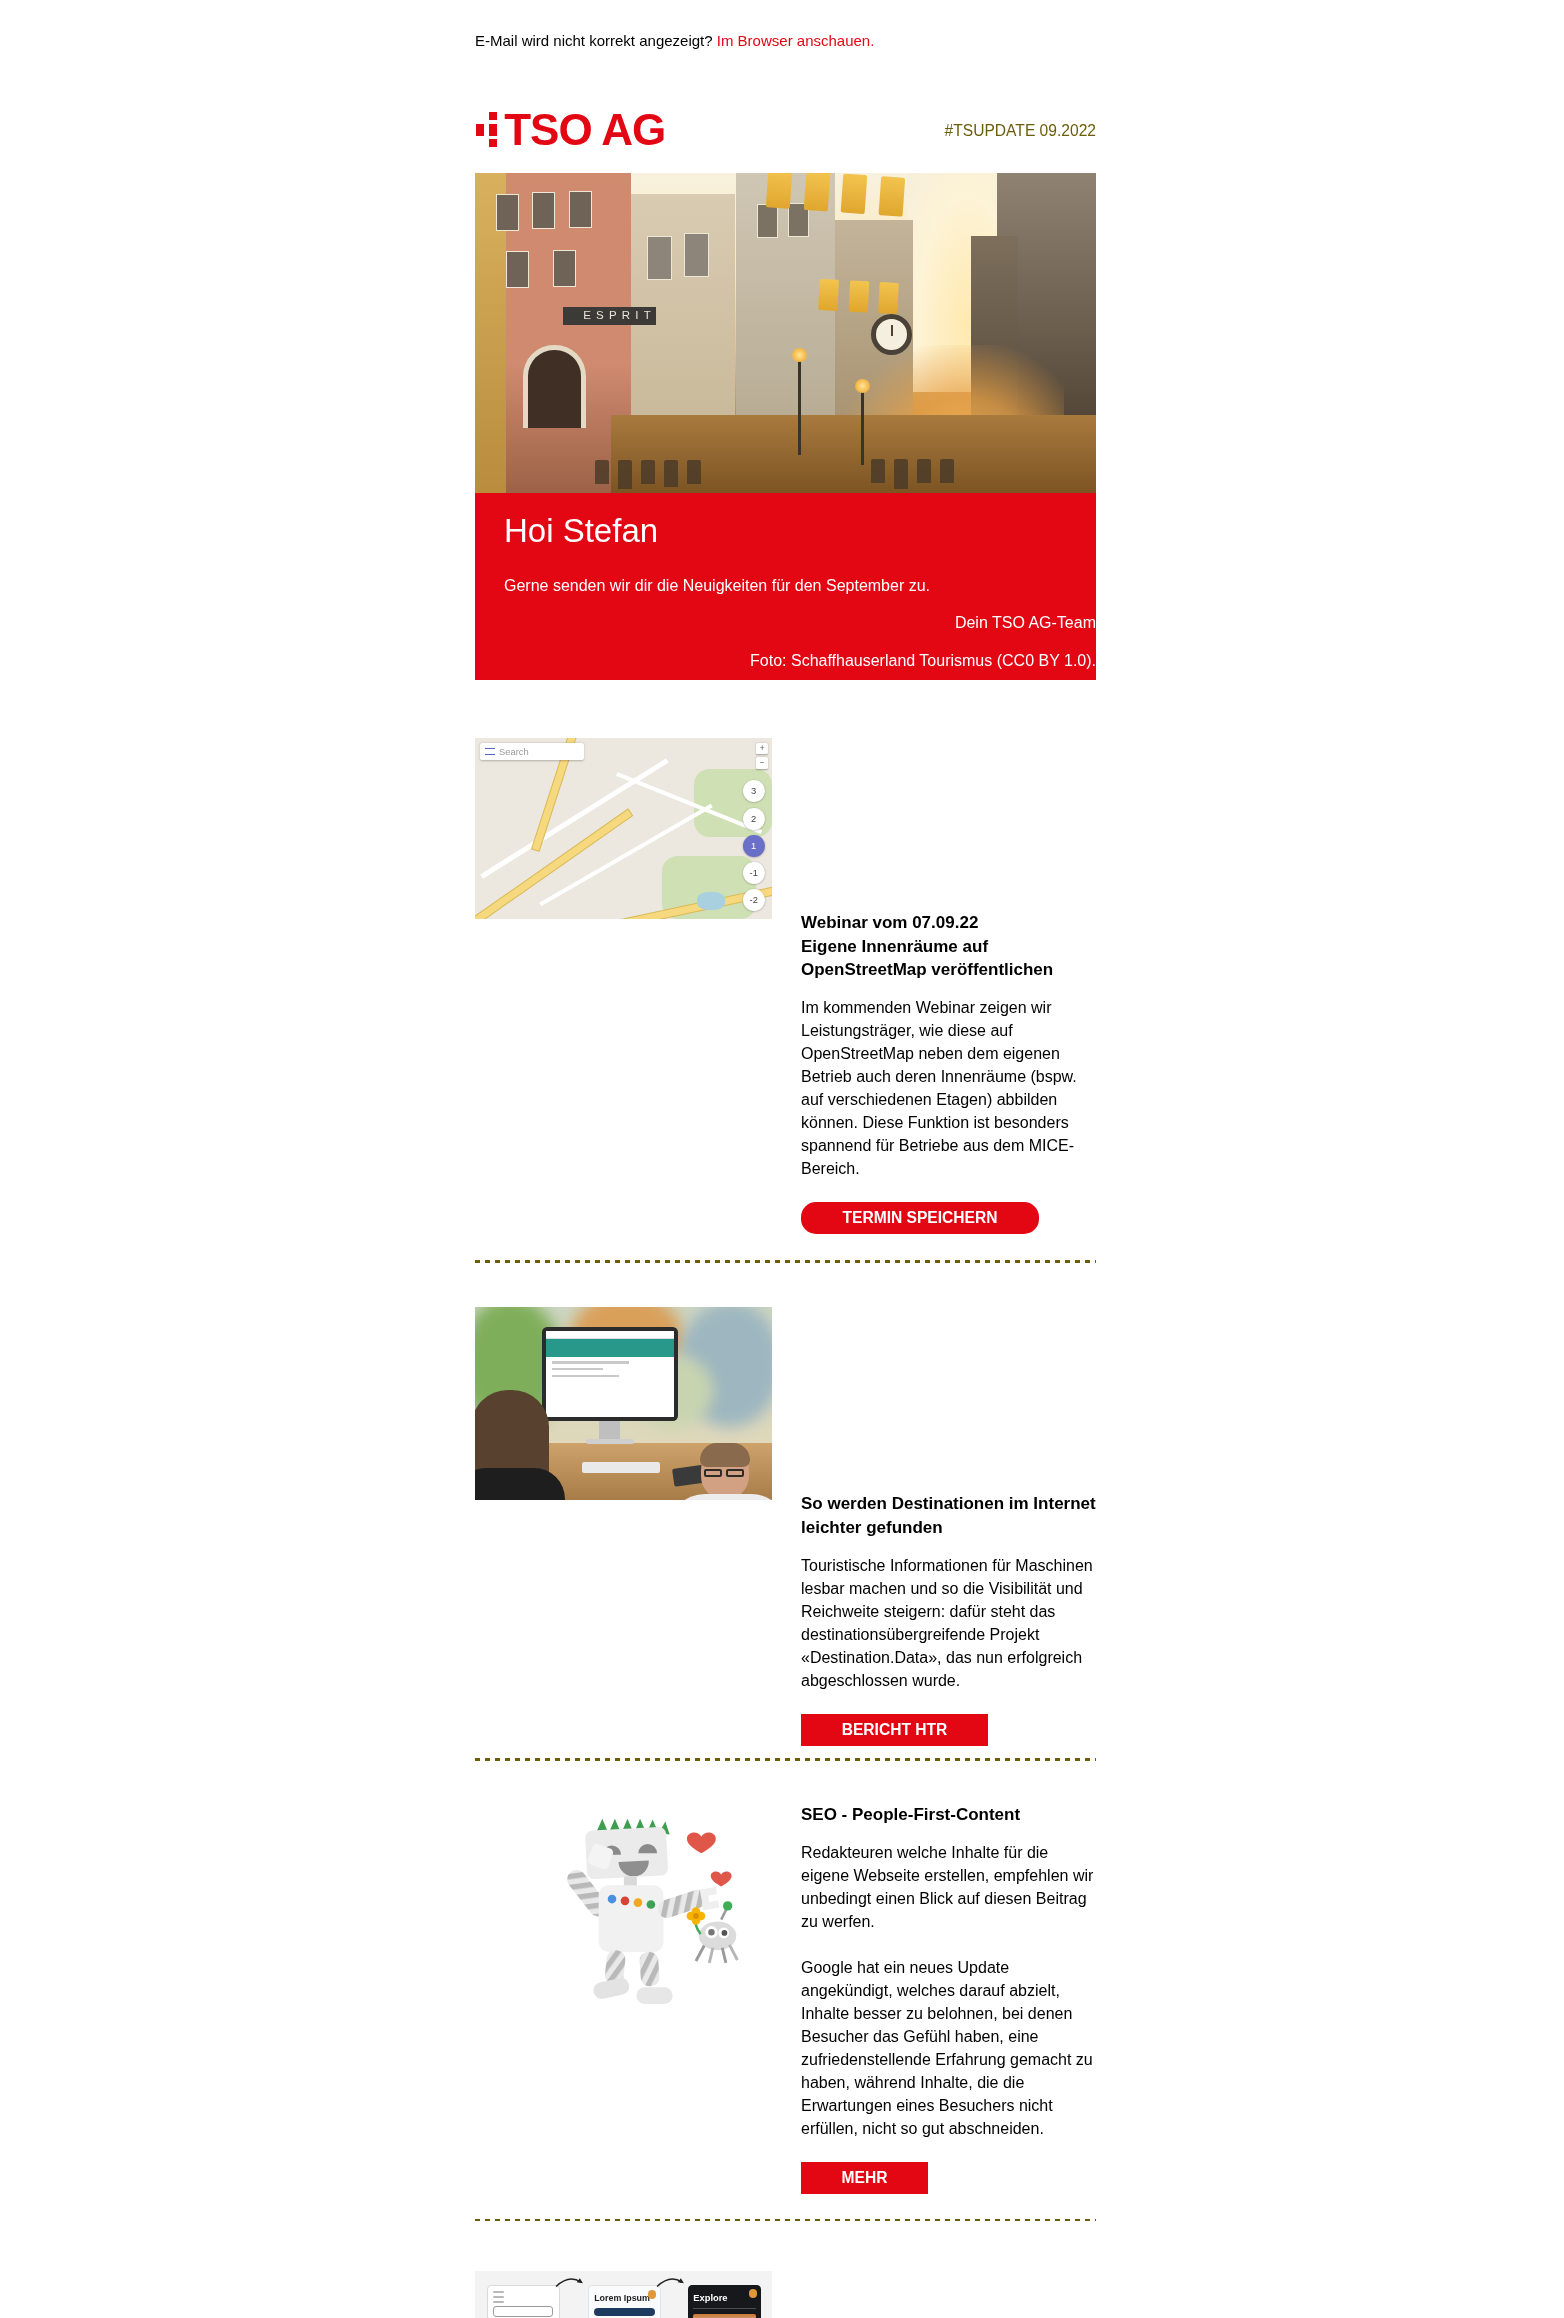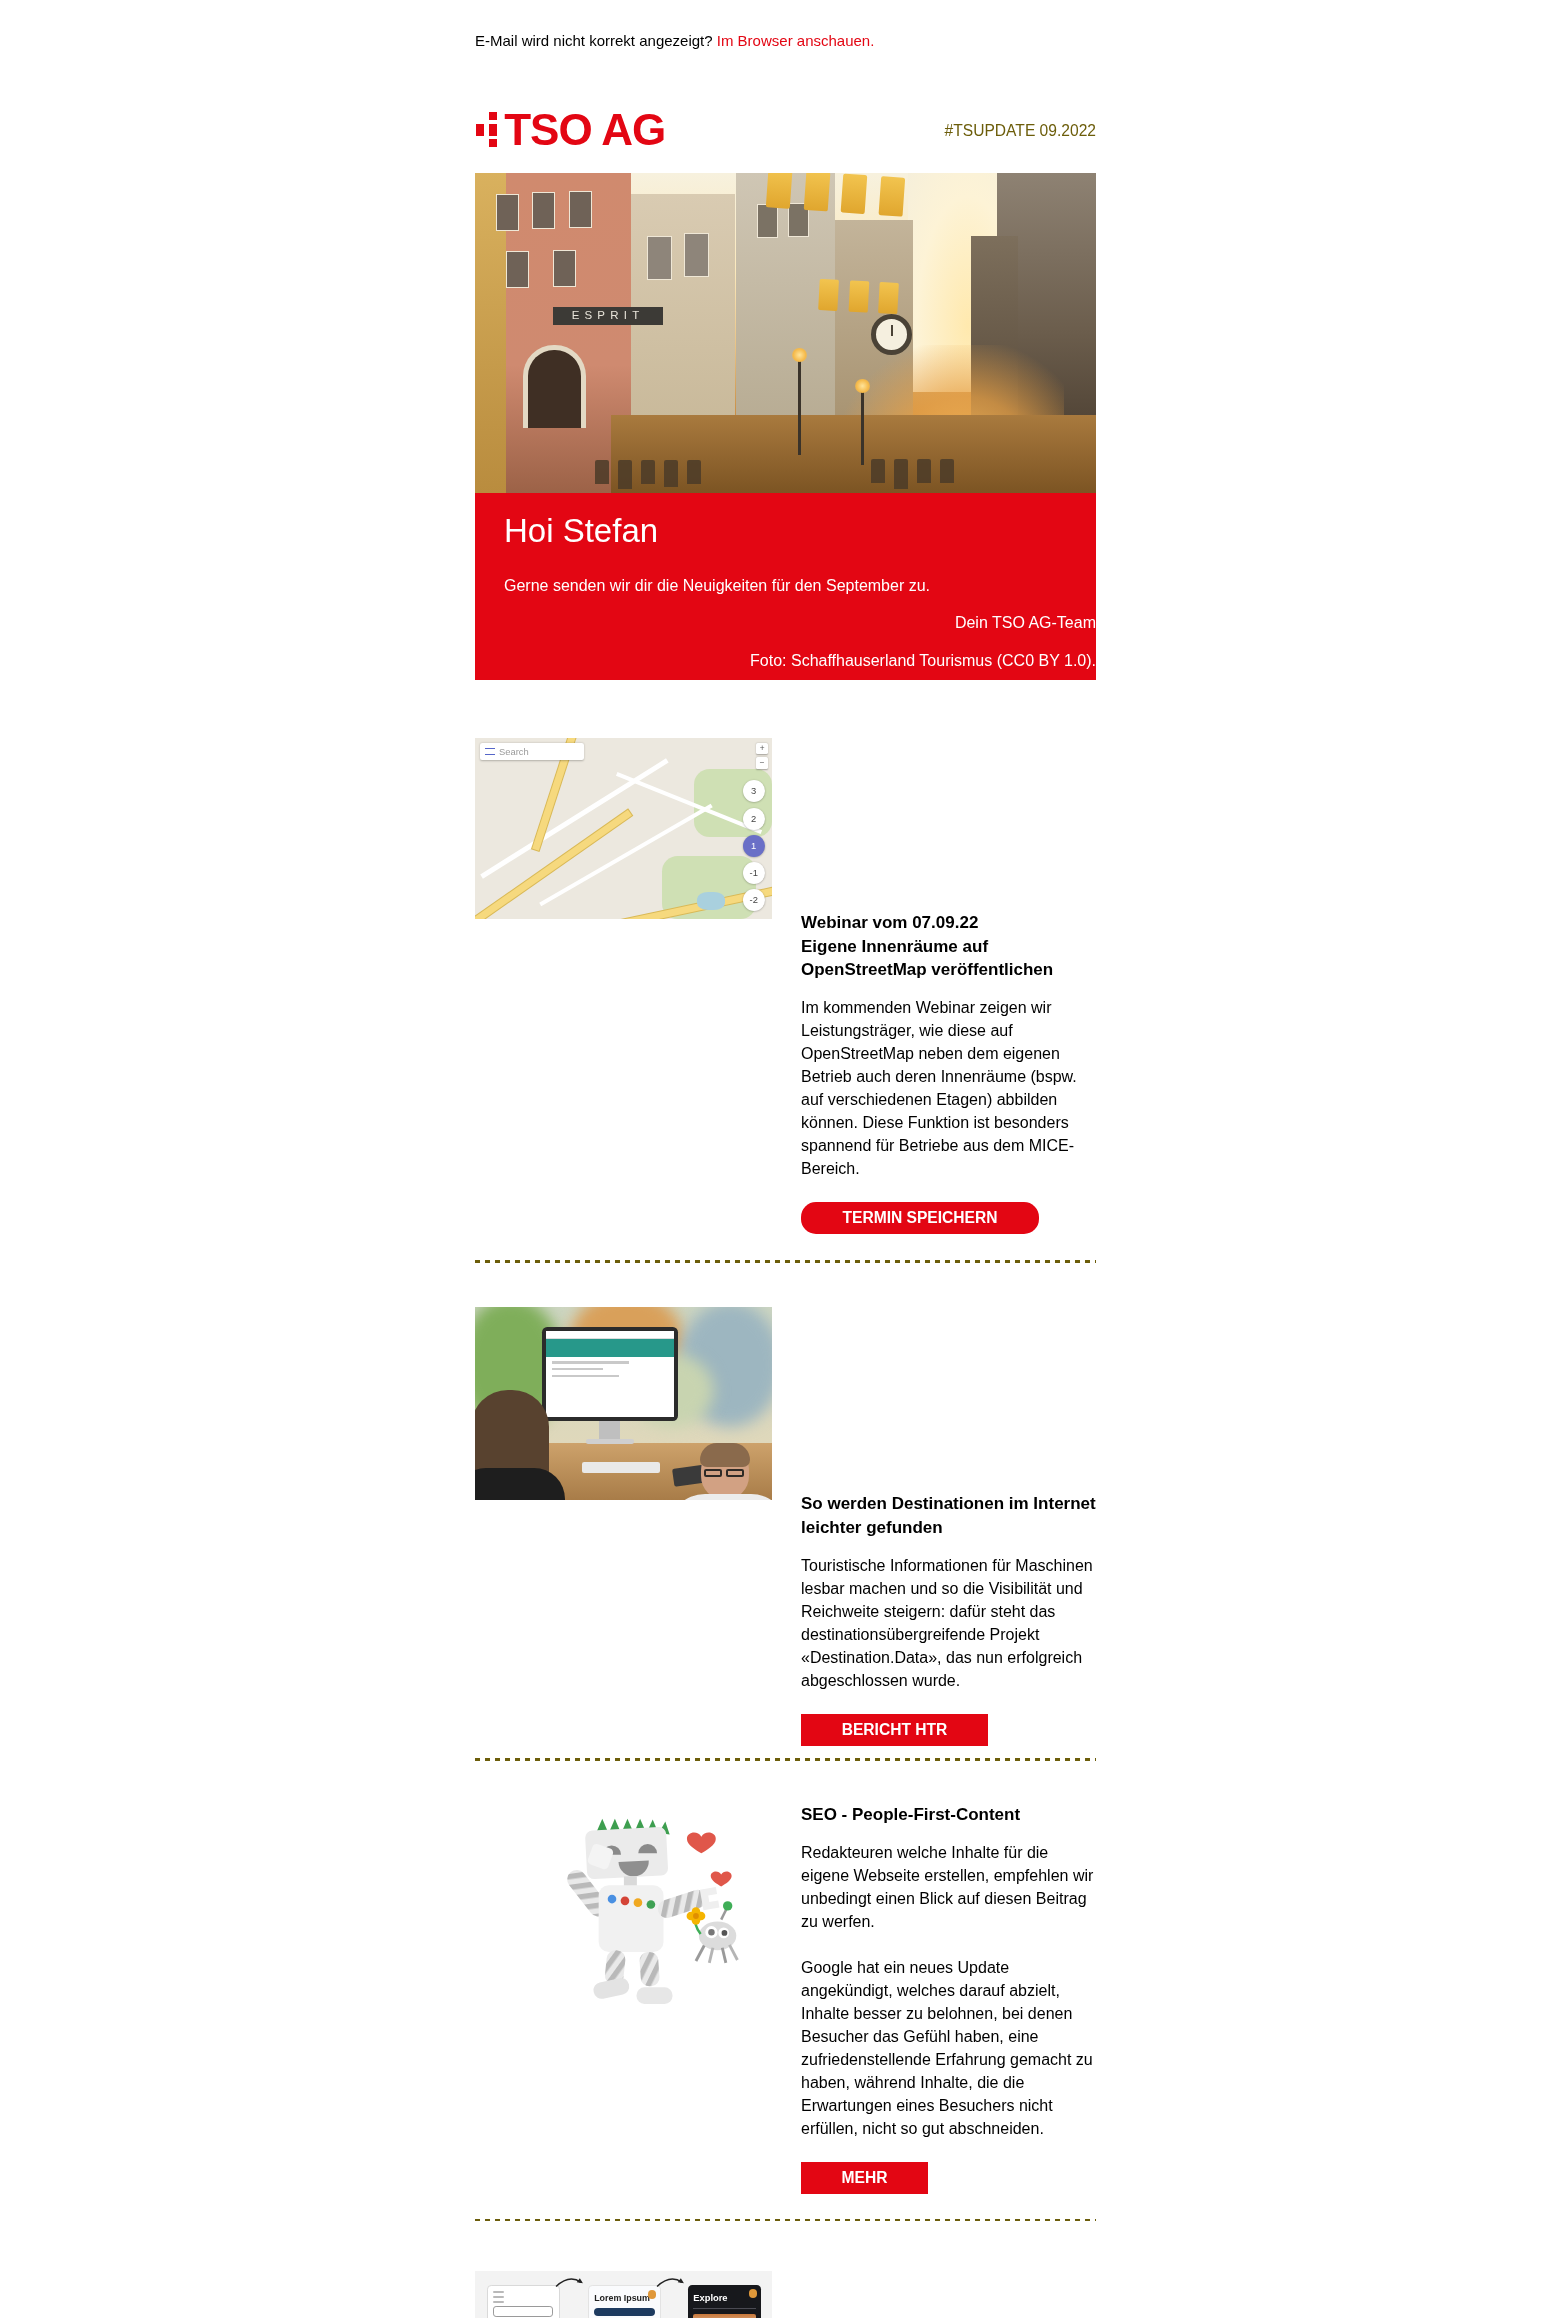--- a/index.html
+++ b/index.html
@@ -43,22 +43,22 @@
     background:linear-gradient(180deg,#a97a3e,#7c5423); }
   .win { position:absolute; background:#6f6257; border:1.6px solid #efe7d6; }
   .flagline { position:absolute; display:flex; gap:13.6px; }
   .flag { width:24px; height:39px; background:linear-gradient(180deg,#f2c44f,#e0a62e); border-radius:2.1px; }
   .clock { position:absolute; left:396px; top:141px; width:41px; height:41px; border-radius:50%;
     background:#f5efdf; border:5.2px solid #4a4236; }
   .clock:after { content:""; position:absolute; left:14.6px; top:5.2px; width:2.1px; height:11.5px; background:#4a4236; }
   .lamp { position:absolute; width:3.1px; background:#3a332a; }
   .lamp b { position:absolute; top:-13.6px; left:-5.7px; width:14.6px; height:14.6px; border-radius:50%;
     background:radial-gradient(circle,#ffe49a 0%,#f5b949 60%,rgba(245,185,73,0) 100%); }
-  .sign { position:absolute; left:78px; top:134px; width:110px; height:17.7px; background:#3c3a36;
-    color:#e8e4da; font-size:11.5px; letter-spacing:5.2px; text-align:center; line-height:17.7px; }
+  .sign { position:absolute; left:88px; top:134px; width:93px; height:17.7px; background:#3c3a36;
+    color:#e8e4da; font-size:11.5px; letter-spacing:5.2px; text-align:right; line-height:17.7px; }
   .arch { position:absolute; left:48px; top:172px; width:63px; height:83px; background:#3f2f24;
     border-radius:31px 31px 0 0; border:5.2px solid #e3d9c4; border-bottom:none; }
   .cafe { position:absolute; bottom:4.2px; display:flex; gap:9.4px; }
   .chair { width:13.6px; height:24px; background:#4b3b28; border-radius:2.1px 2.1px 0 0; opacity:.85; }
   .hero-text { padding:19px 0 0 29px; color:#fff; }
   .hero-title { font-size:33px; font-weight:400; }
   .hero-line { font-size:16px; margin-top:26.6px; }
   .hero-line + .hero-line { margin-top:19.3px;text-align:right; }
 
   

